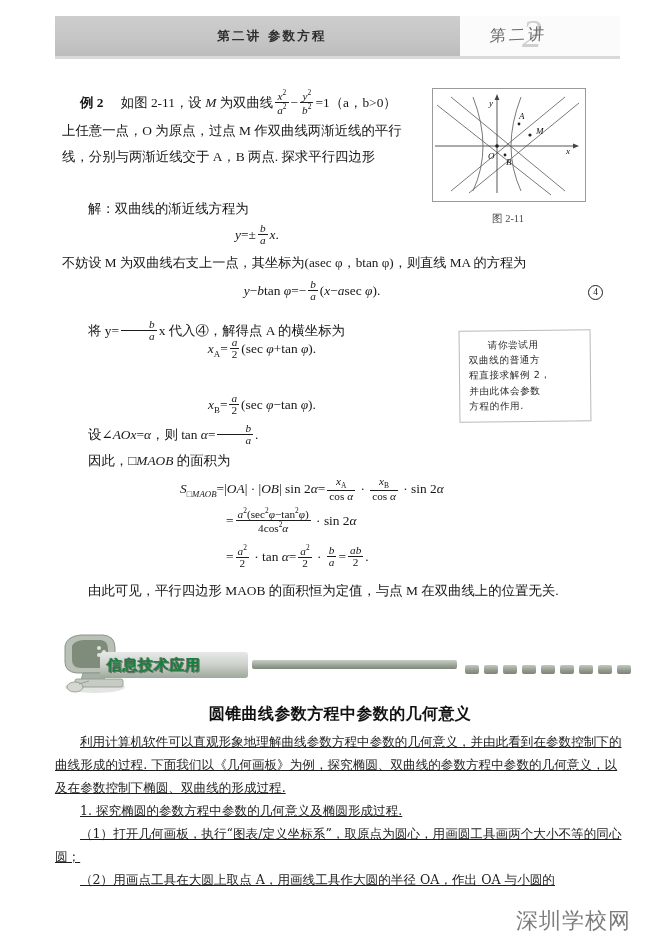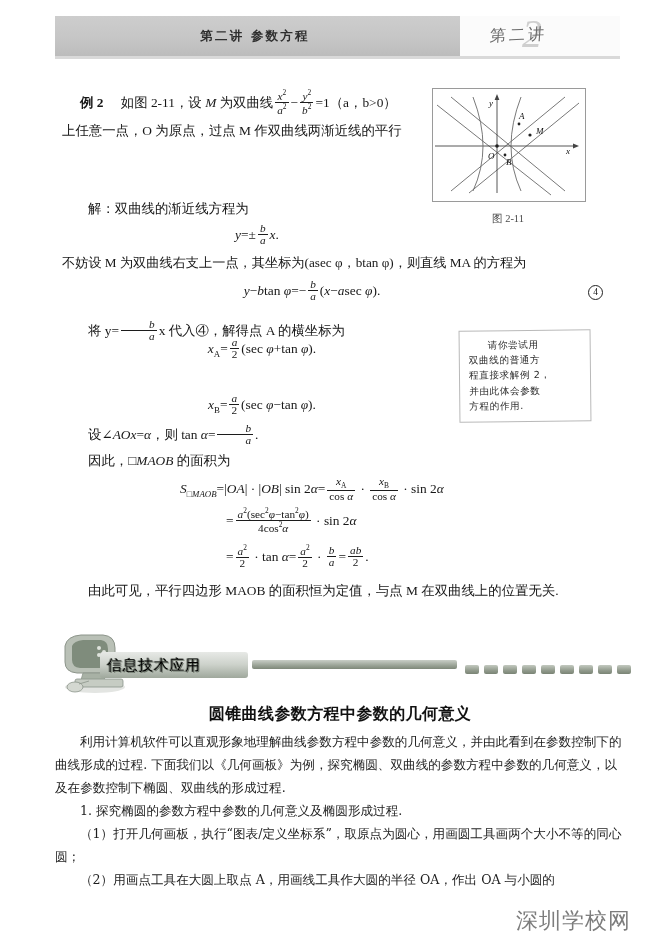--- a/index.html
+++ b/index.html
@@ -19,21 +19,21 @@
   }
   .header-band{
     position:absolute;left:0;top:0;width:565px;height:40px;
     background:linear-gradient(180deg,#cdcdcd 0%,#c6c6c6 55%,#bcbcbc 100%);
   }
   .header-band:after{
     content:"";position:absolute;left:0;bottom:-3px;width:565px;height:3px;
     background:#d9d9d9;
   }
   .header-title{
-    position:absolute;left:0;top:0;width:400px;height:40px;
+    position:absolute;left:17px;top:0;width:400px;height:40px;
     display:flex;align-items:center;justify-content:center;
     font-size:12.5px;letter-spacing:2.2px;color:#2e2e2e;
     font-family:"DejaVu Sans","Liberation Sans",sans-serif;
     font-weight:bold;
   }
   .header-tab{
     position:absolute;right:0;top:0;width:160px;height:40px;
     background:#fbfbfb;
   }
   .header-tab-num{
@@ -88,22 +88,22 @@
   
   .banner{position:absolute;left:55px;top:632px;width:570px;height:62px;}
   .banner-pill{
     position:absolute;left:45px;top:20px;width:148px;height:26px;
     background:linear-gradient(180deg,#e7e9e6 0%,#cdd2cb 48%,#9fa89c 100%);
     border-radius:3px;
   }
   .banner-label{
     position:absolute;left:52px;top:21px;width:140px;height:24px;
     display:flex;align-items:center;
-    font-size:15px;font-weight:normal;letter-spacing:.6px;
-    color:#000000;
+    font-size:15px;font-weight:bold;letter-spacing:.6px;
+    color:#15803d;
     text-shadow:1px 1px 0 #6c756a, -1px 0 0 #7d867b;
     font-family:"DejaVu Sans","Liberation Sans",sans-serif;
   }
   .banner-bar{
     position:absolute;left:197px;top:28px;width:205px;height:9px;
     background:linear-gradient(180deg,#c9cec7 0%,#9aa396 60%,#7e8879 100%);
     border-radius:2px;
   }
   .banner-dashes{position:absolute;left:410px;top:28px;width:190px;height:9px;}
   .banner-dashes span{
@@ -118,21 +118,21 @@
     position:absolute;left:55px;top:704px;width:570px;text-align:center;
     font-size:16px;font-weight:bold;color:#111;
     font-family:"DejaVu Sans","Liberation Sans",sans-serif;
     letter-spacing:.4px;
   }
   .sec-body{
     position:absolute;left:55px;top:730px;width:570px;
     font-size:12.6px;line-height:23px;color:#1d1d1d;
     font-family:"DejaVu Serif","Liberation Serif",serif;
   }
-  .sec-body p{margin:0;text-indent:25px;}
+  .sec-body p{margin:0;text-indent:25px;text-decoration:underline;}
 
   
   .footer{position:absolute;left:0;top:884px;width:647px;height:24px;}
   .watermark{
     position:absolute;right:16px;top:906px;
     font-size:22px;color:#7d7d7d;letter-spacing:1px;
     font-family:"DejaVu Sans","Liberation Sans",sans-serif;
   }
   .circled{
     display:inline-block;border:1px solid #222;border-radius:50%;
@@ -186,20 +186,21 @@
   <div class="figure-caption">图 2-11</div>
 
   <div class="txt" style="left:62px;top:90px;width:370px;">
     <span style="margin-left:18px;font-weight:bold;">例 2</span>
     <span style="margin-left:14px;">如图 2-11，设</span>
     <i>M</i>
     <span>为双曲线</span><span class="frac"><span class="num"><i>x</i><sup>2</sup></span><span class="den"><i>a</i><sup>2</sup></span></span>−<span class="frac"><span class="num"><i>y</i><sup>2</sup></span><span class="den"><i>b</i><sup>2</sup></span></span><span>=1（a，b&gt;0）</span>
   </div>
 
   <div class="txt" style="left:62px;top:118px;width:380px;">上任意一点，O 为原点，过点 M 作双曲线两渐近线的平行</div>
+  <div class="txt" style="left:62px;top:144px;width:390px;">线，分别与两渐近线交于 A，B 两点. 探求平行四边形</div>
   <div class="txt ind" style="left:62px;top:196px;width:390px;">解：双曲线的渐近线方程为</div>
 
   <div class="txt" style="left:62px;top:222px;width:390px;text-align:center;">
     <i>y</i>=±<span class="frac"><span class="num"><i>b</i></span><span class="den"><i>a</i></span></span><i>x</i>.
   </div>
 
   <div class="txt" style="left:62px;top:250px;width:560px;font-size:13.2px;">不妨设 M 为双曲线右支上一点，其坐标为(asec φ，btan φ)，则直线 MA 的方程为</div>
 
   <div class="txt" style="left:62px;top:278px;width:500px;text-align:center;">
     <i>y</i>−<i>b</i>tan <i>φ</i>=−<span class="frac"><span class="num"><i>b</i></span><span class="den"><i>a</i></span></span>(<i>x</i>−<i>a</i>sec <i>φ</i>).

